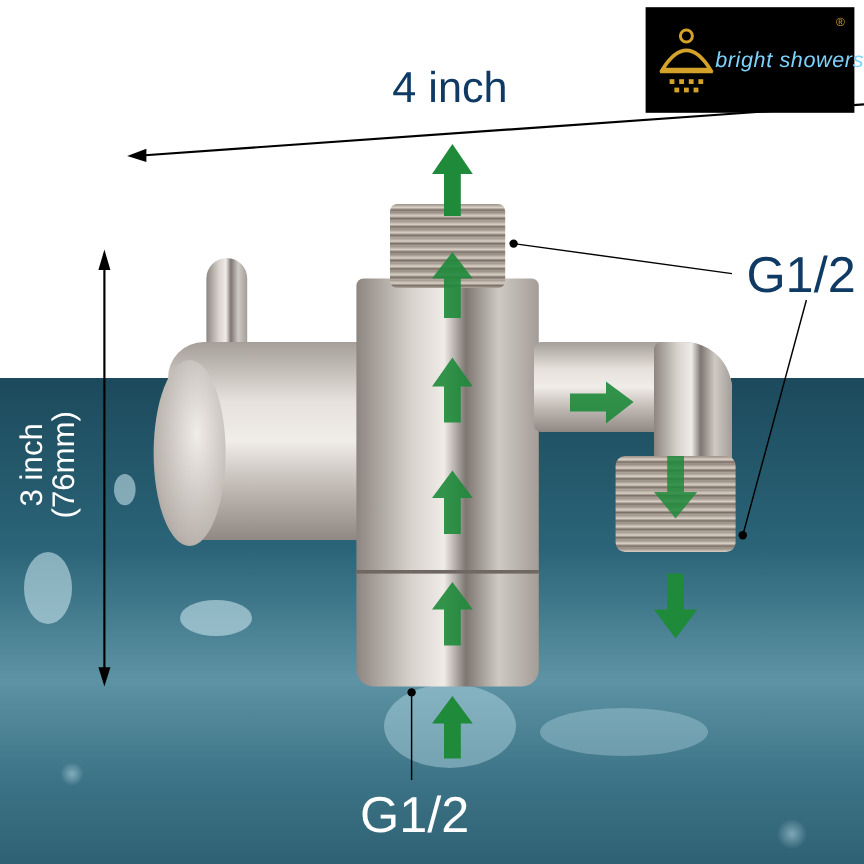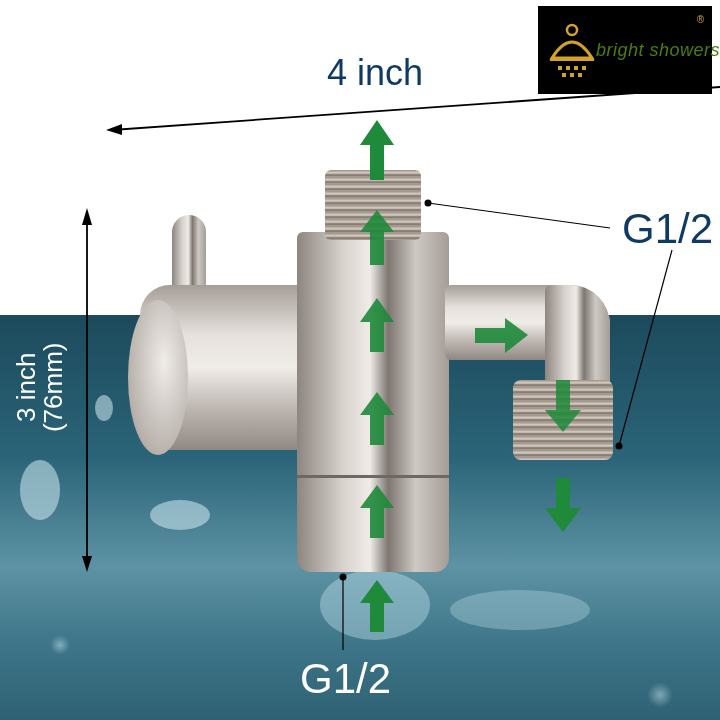--- a/index.html
+++ b/index.html
@@ -8,21 +8,21 @@
   .water{left:0;top:315px;width:720px;height:405px;
     background:
       radial-gradient(ellipse 120px 60px at 120px 470px, rgba(180,215,225,0.55), transparent 70%),
       radial-gradient(ellipse 90px 50px at 600px 520px, rgba(170,210,222,0.5), transparent 70%),
       radial-gradient(ellipse 140px 70px at 380px 620px, rgba(150,195,210,0.45), transparent 70%),
       radial-gradient(circle 18px at 660px 380px, rgba(200,230,240,0.5), transparent 70%),
       radial-gradient(circle 14px at 60px 330px, rgba(200,230,240,0.5), transparent 70%),
       linear-gradient(180deg,#1c4a5c 0%,#2b6478 35%,#5d93a4 62%,#3d7487 82%,#2f6174 100%);}
   .splash{position:absolute;border-radius:50%;background:rgba(210,235,242,0.55);}
   .logo{left:538px;top:6px;width:174px;height:88px;background:#000;}
-  .logo-text{position:absolute;left:58px;top:34px;color:#4d7c0f;font-size:18px;font-style:italic;letter-spacing:0.5px;white-space:nowrap;}
+  .logo-text{position:absolute;left:58px;top:34px;color:#7dd3fc;font-size:18px;font-style:italic;letter-spacing:0.5px;white-space:nowrap;}
   .logo-reg{position:absolute;right:8px;top:8px;color:#d4a22a;font-size:10px;}
   .dim-label{color:#0f3a63;text-align:center;line-height:1.05;}
   .metal{background:linear-gradient(90deg,#8c8580 0%,#d8d2cd 30%,#efebe7 48%,#7d7671 60%,#cfc9c4 78%,#a39c97 100%);}
   .metal-h{background:linear-gradient(180deg,#a59e99 0%,#e6e1dc 30%,#f0ece8 50%,#bdb6b1 75%,#8f8883 100%);}
   .thread{background:repeating-linear-gradient(180deg,#9a8f85 0px,#d9d0c6 3px,#7a6f66 5px,#b3a89e 7px);}
   .callout-text{font-size:42px;}
 </style>
 </head>
 <body>
 

